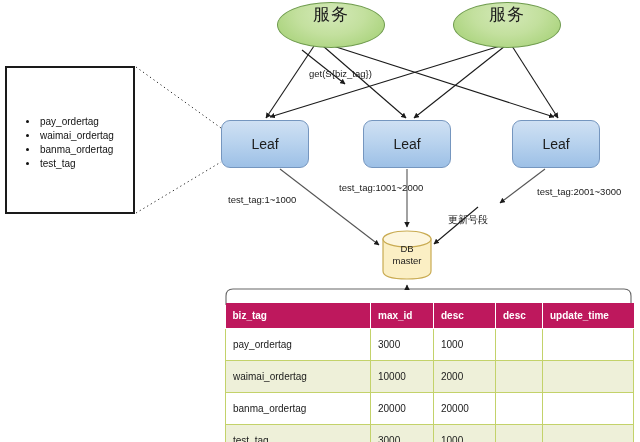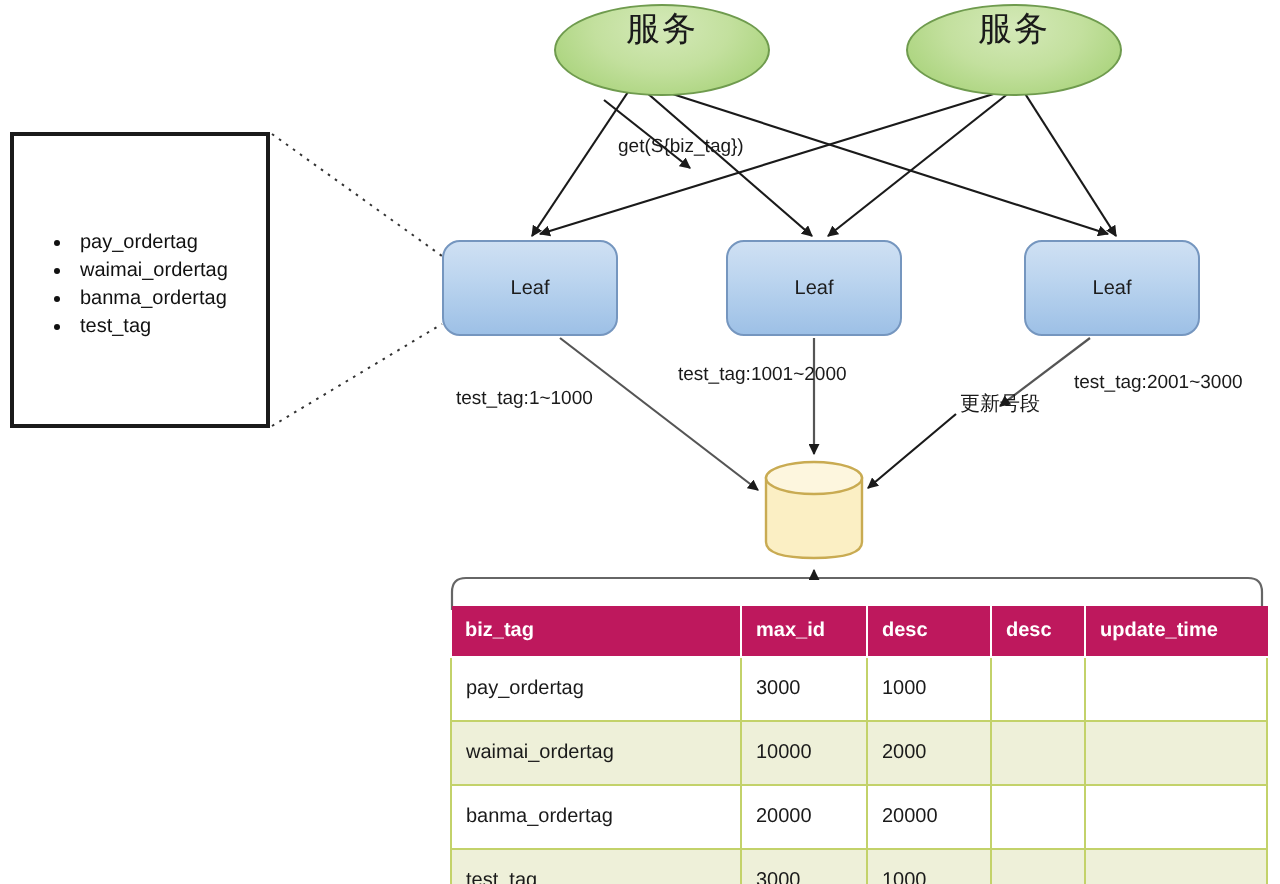--- a/index.html
+++ b/index.html
@@ -52,21 +52,21 @@
     height: 48px;
     border-radius: 9px;
     border: 1px solid #7596bf;
     background: linear-gradient(to bottom, #cfe0f3 0%, #bcd5ef 40%, #9dc0e6 100%);
     display: flex;
     align-items: center;
     justify-content: center;
     box-sizing: border-box;
   }
   .leaf-box span {
-    font-size: 10px;
+    font-size: 14px;
     color: #1d1d1d;
   }
   #leaf-1 { left: 221px; top: 120px; }
   #leaf-2 { left: 363px; top: 120px; }
   #leaf-3 { left: 512px; top: 120px; }
 
   
   #tag-list-box {
     position: absolute;
     left: 5px;
@@ -113,21 +113,21 @@
     position: absolute;
     font-size: 9.5px;
     color: #1a1a1a;
     white-space: nowrap;
   }
   .edge-label.cjk { font-family: "DejaVu Sans", sans-serif; font-size: 10px; }
   #lbl-get       { left: 309px; top: 68px; text-align: center; }
   #lbl-range-1   { left: 228px; top: 194px; }
   #lbl-range-2   { left: 339px; top: 182px; }
   #lbl-range-3   { left: 537px; top: 186px; }
-  #lbl-update    { left: 448px; top: 195px; margin-left: 32px; }
+  #lbl-update    { left: 448px; top: 213px; }
 
   
   #db-table {
     position: absolute;
     left: 225px;
     top: 303px;
     width: 408px;
     border-collapse: collapse;
     table-layout: fixed;
   }
@@ -236,20 +236,24 @@
       <li>banma_ordertag</li>
       <li>test_tag</li>
     </ul>
   </div>
 
   <div id="db-master">
     <svg width="52" height="52" viewBox="0 0 52 52">
       <path d="M 2 10 L 2 42 Q 2 50 26 50 Q 50 50 50 42 L 50 10 Z" fill="#fbefc4" stroke="#c9ab52" stroke-width="1.2"></path>
       <ellipse cx="26" cy="10" rx="24" ry="8" fill="#fdf6de" stroke="#c9ab52" stroke-width="1.2"></ellipse>
     </svg>
+    <div class="db-label">
+      <div>DB</div>
+      <div>master</div>
+    </div>
   </div>
 
   <div class="edge-label" id="lbl-get">get(S{biz_tag})</div>
   <div class="edge-label" id="lbl-range-1">test_tag:1~1000</div>
   <div class="edge-label" id="lbl-range-2">test_tag:1001~2000</div>
   <div class="edge-label" id="lbl-range-3">test_tag:2001~3000</div>
   <div class="edge-label cjk" id="lbl-update">更新号段</div>
 
   <table id="db-table">
     <colgroup>

